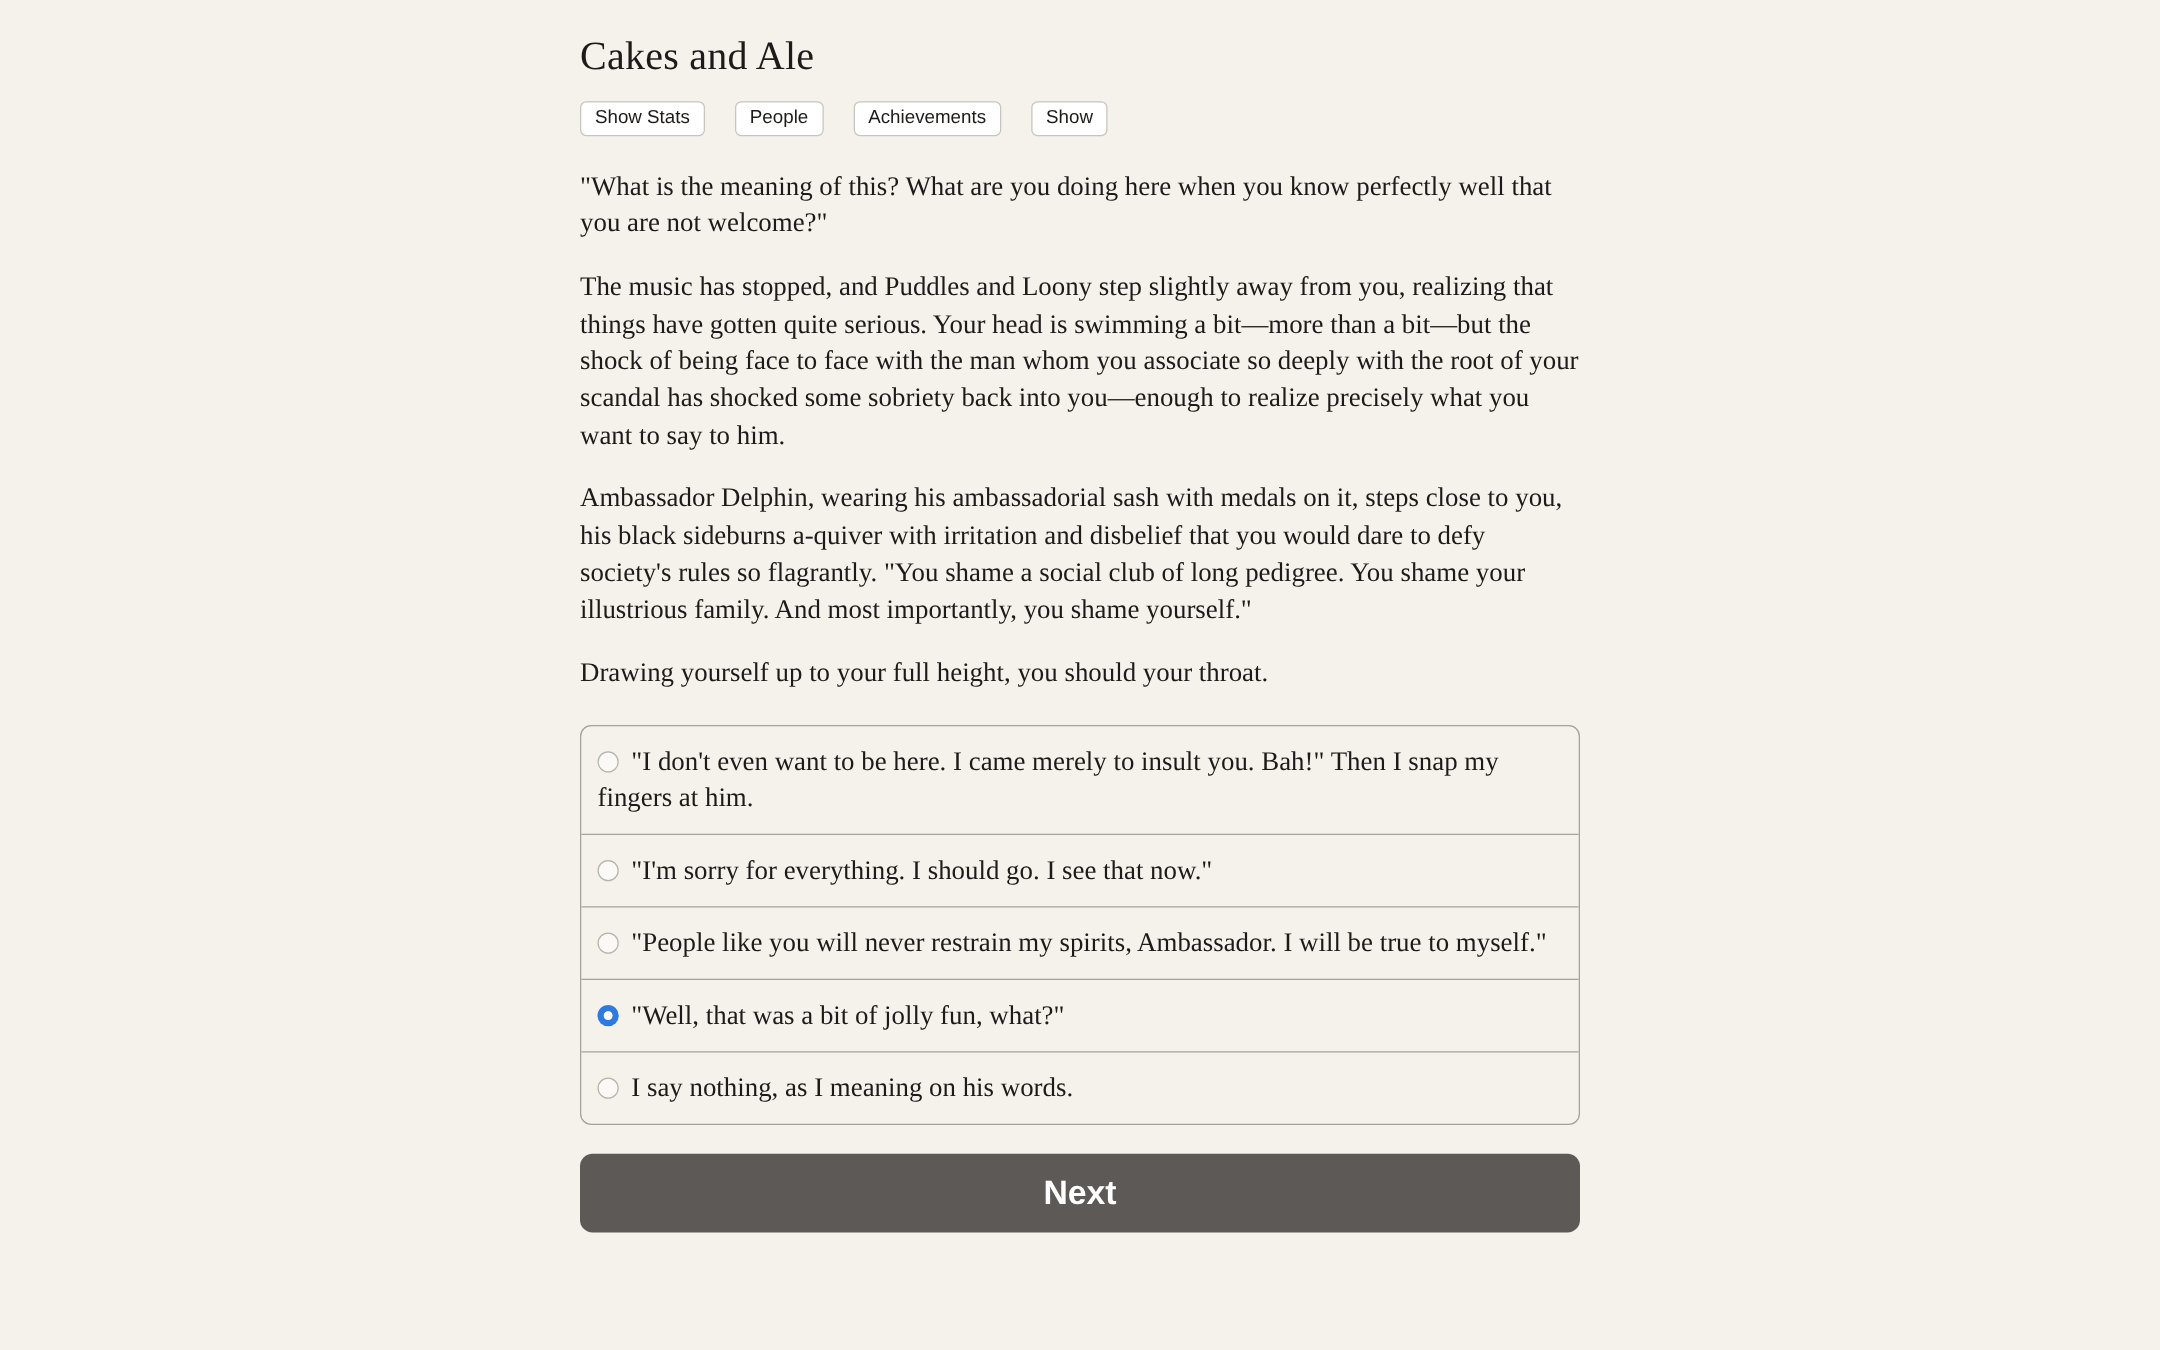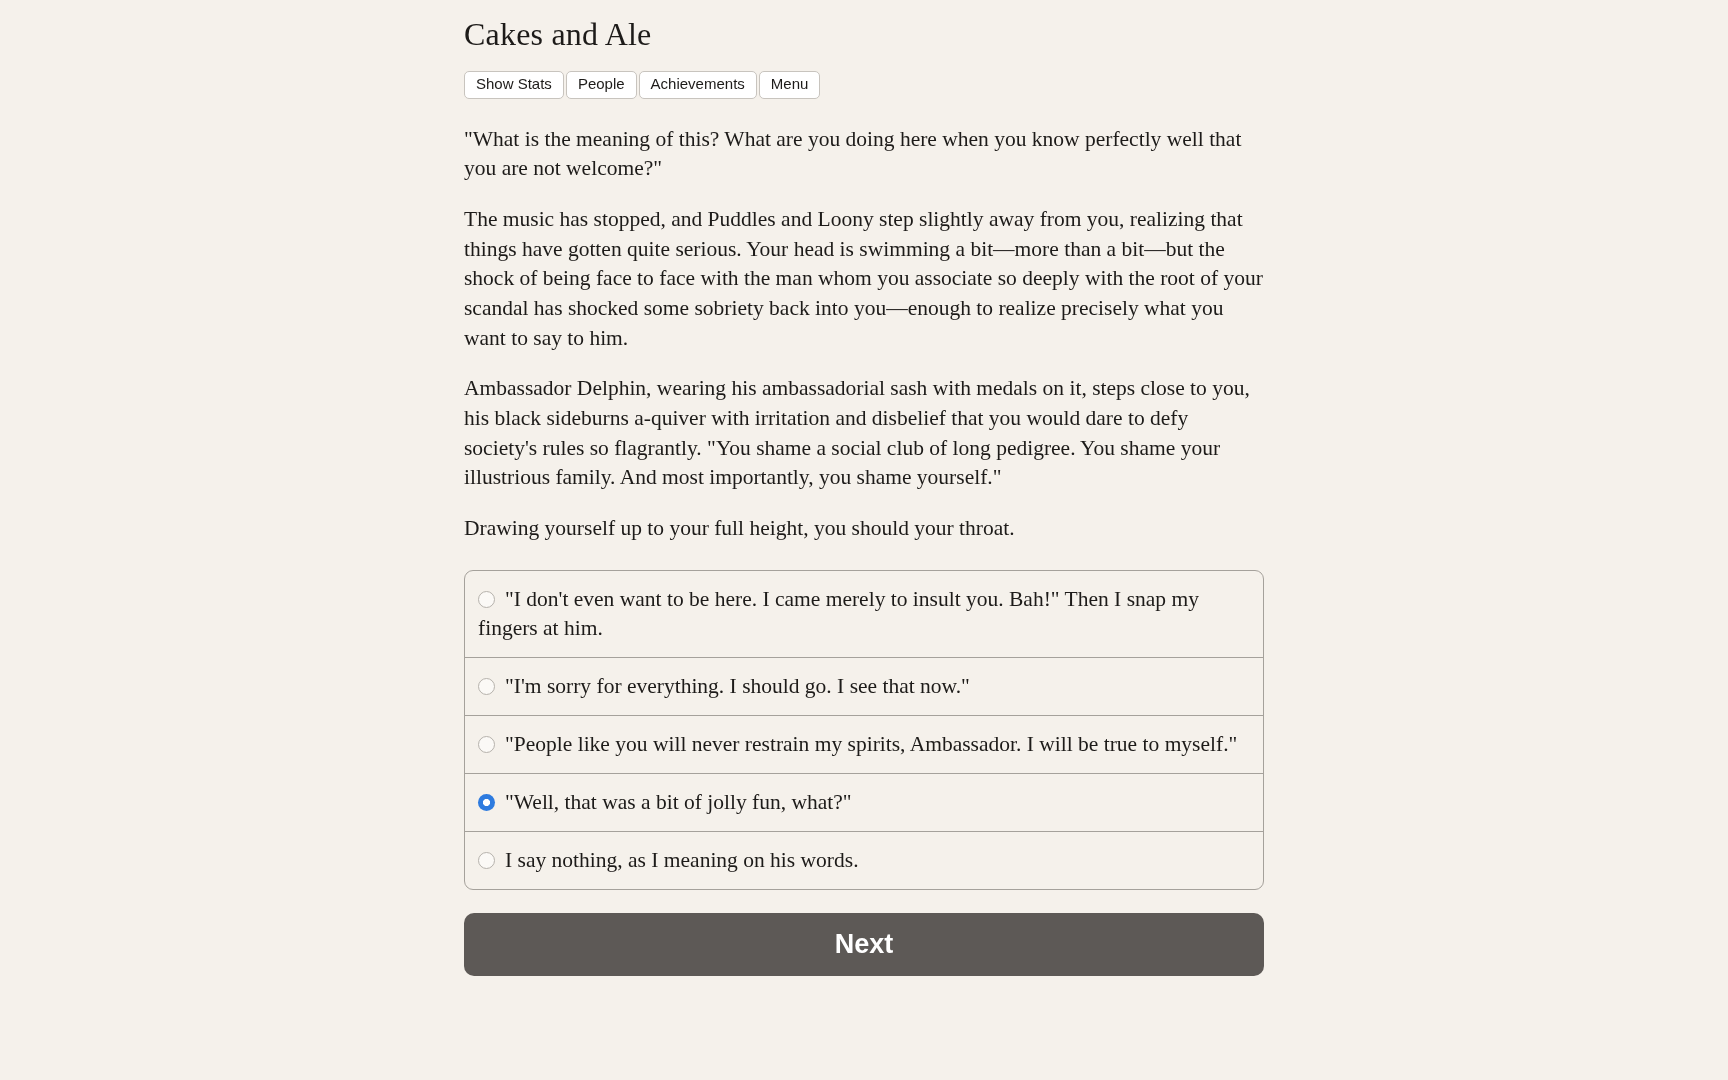--- a/index.html
+++ b/index.html
@@ -3,26 +3,26 @@
 <meta charset="utf-8">
 <style>
   * { box-sizing: border-box; }
   html, body { margin: 0; padding: 0; }
   body {
     width: 1728px; height: 1080px; overflow: hidden;
     background: var(--background, #f5f1eb);
     color: var(--text, #1d1b19);
     font-family: "Liberation Serif", serif;
   }
-  .content { width: 800px; margin: 0 auto; padding-top: 16px; }
+  .content { width: 800px; margin: 0 auto; padding-top: 26px; }
 
   .title { font-size: 32px; font-weight: normal; margin: 0 0 18px 0; letter-spacing: 0.2px; }
   .author { font-size: 24px; font-weight: normal; margin: 0 0 22px 0; }
 
-  .toolbar { display: flex; gap: 2px; margin-bottom: 26px; }
+  .toolbar { display: flex; gap: 24px; margin-bottom: 26px; }
   .tbtn {
     font-family: "Liberation Sans", sans-serif;
     font-size: 15px; color: var(--text, #1d1b19);
     background: #ffffff;
     border: 1px solid var(--button-border, #c8c4be);
     border-radius: 5px;
     padding: 3px 11px 4px 11px;
     cursor: pointer;
     line-height: 1.25;
   }
@@ -76,21 +76,21 @@
 </head>
 <body>
 
 <div class="content">
   <h1 class="title">Cakes and Ale</h1>
 
   <div class="toolbar" id="toolbar">
       <button class="tbtn">Show Stats</button>
       <button class="tbtn">People</button>
       <button class="tbtn">Achievements</button>
-      <button class="tbtn">Menu</button>
+      <button class="tbtn">Show</button>
     </div>
 
   <div id="story">
       <p class="para">"What is the meaning of this? What are you doing here when you know perfectly well that you are not welcome?"</p>
       <p class="para">The music has stopped, and Puddles and Loony step slightly away from you, realizing that things have gotten quite serious. Your head is swimming a bit—more than a bit—but the shock of being face to face with the man whom you associate so deeply with the root of your scandal has shocked some sobriety back into you—enough to realize precisely what you want to say to him.</p>
       <p class="para">Ambassador Delphin, wearing his ambassadorial sash with medals on it, steps close to you, his black sideburns a-quiver with irritation and disbelief that you would dare to defy society's rules so flagrantly. "You shame a social club of long pedigree. You shame your illustrious family. And most importantly, you shame yourself."</p>
       <p class="para">Drawing yourself up to your full height, you should your throat.</p>
     </div>
 
   <div class="choices" id="choices" role="radiogroup">

